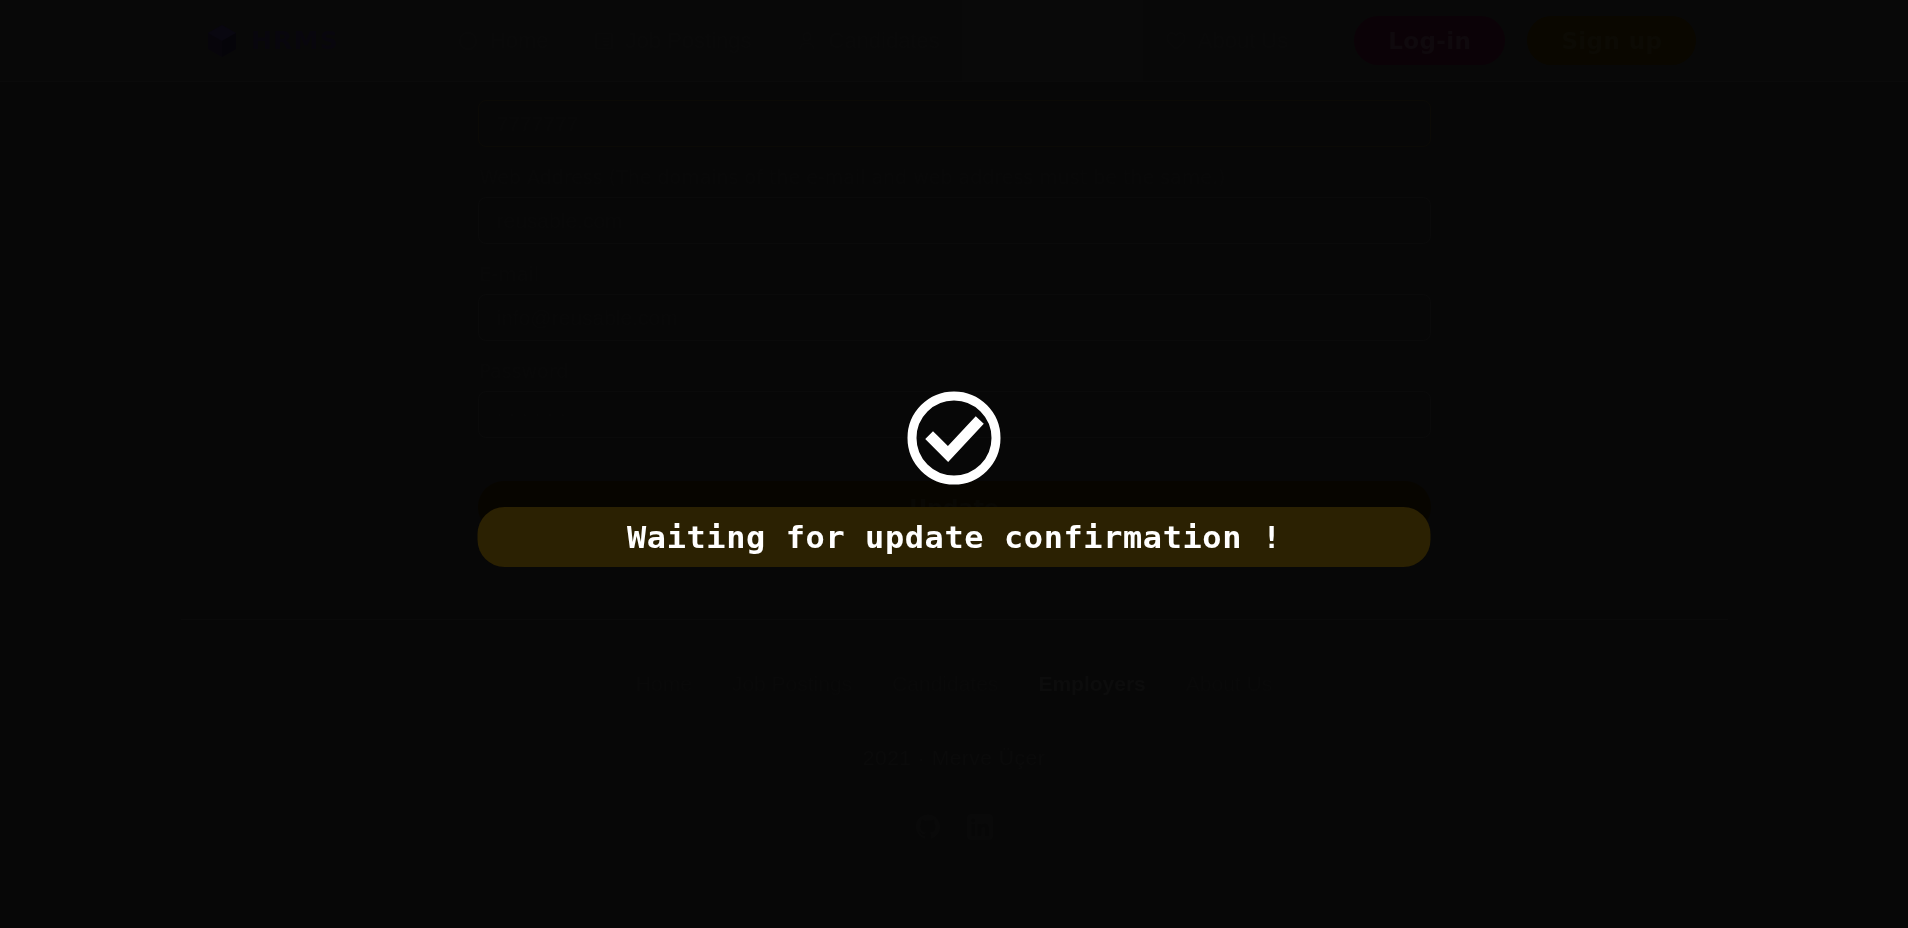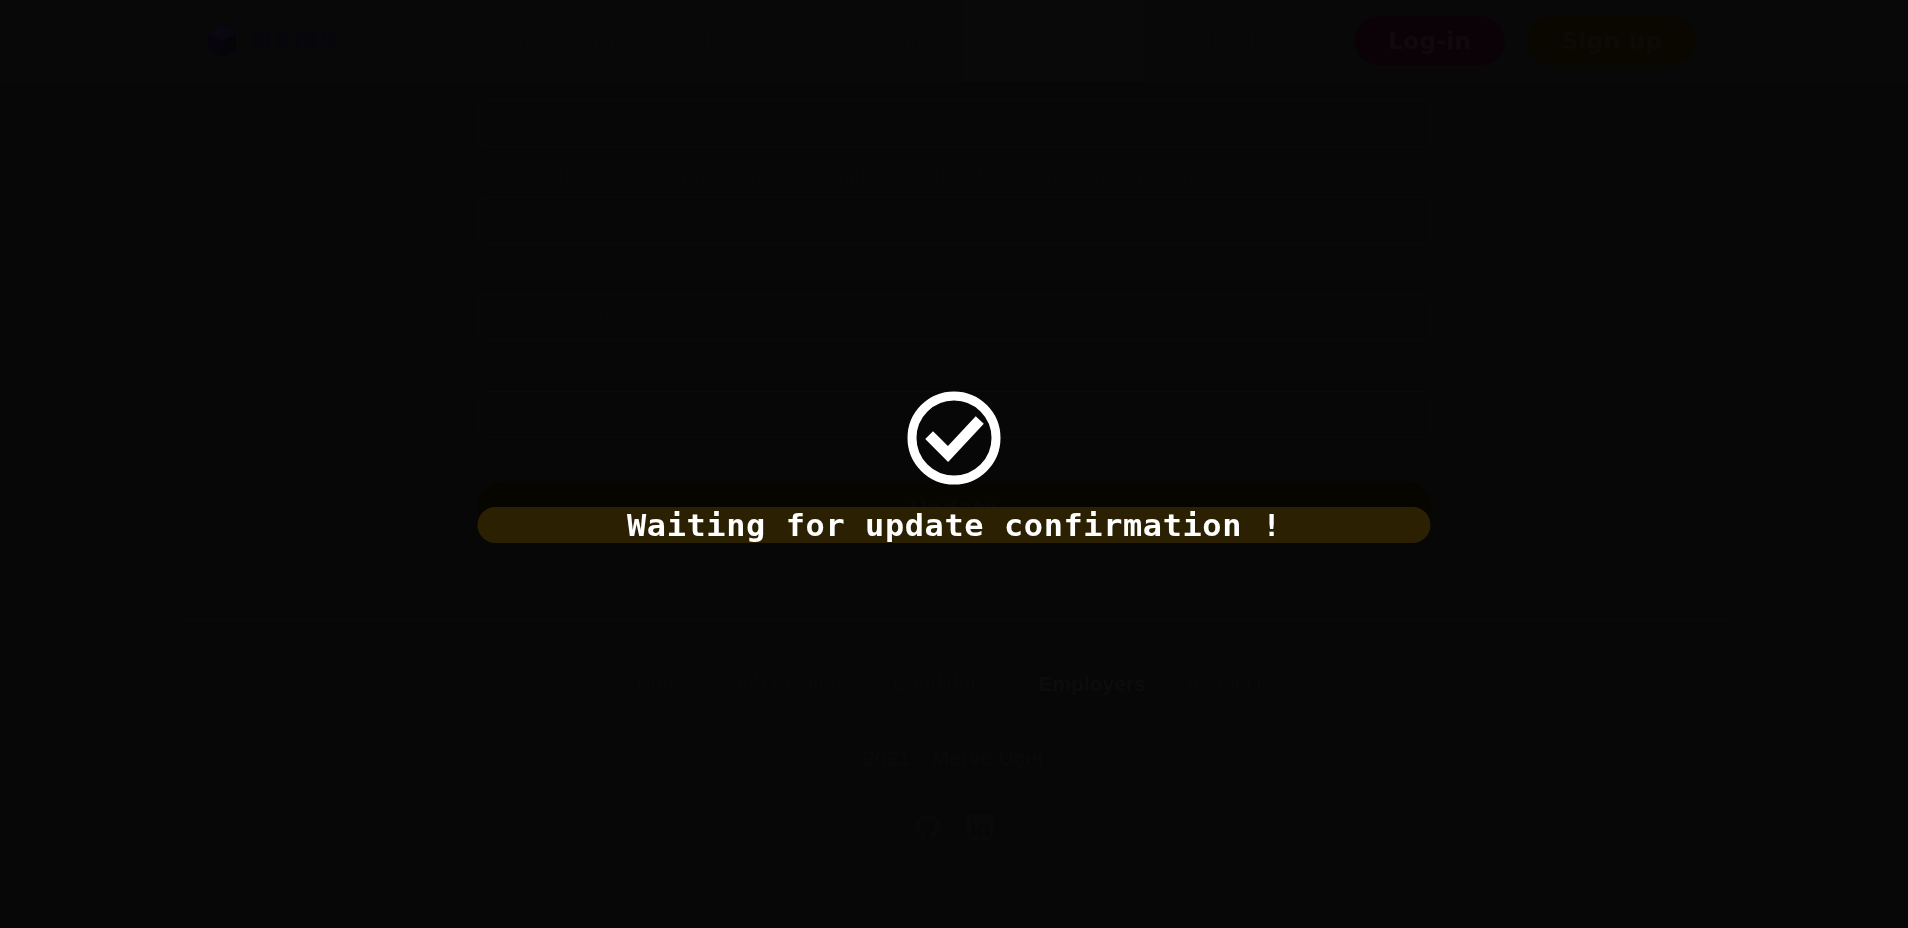--- a/index.html
+++ b/index.html
@@ -195,21 +195,21 @@
     transform: translateX(-50%);
     width: 100px;
     height: 100px;
   }
   .toast-bar {
     position: absolute;
     left: 50%;
     top: 507px;
     transform: translateX(-50%);
     width: 953px;
-    height: 36px;
+    height: 60px;
     border-radius: 27px;
     background: #2b2102;
     display: flex;
     align-items: center;
     justify-content: center;
   }
   .toast-text {
     color: #ffffff;
     font-size: 31px;
     font-weight: 700;

